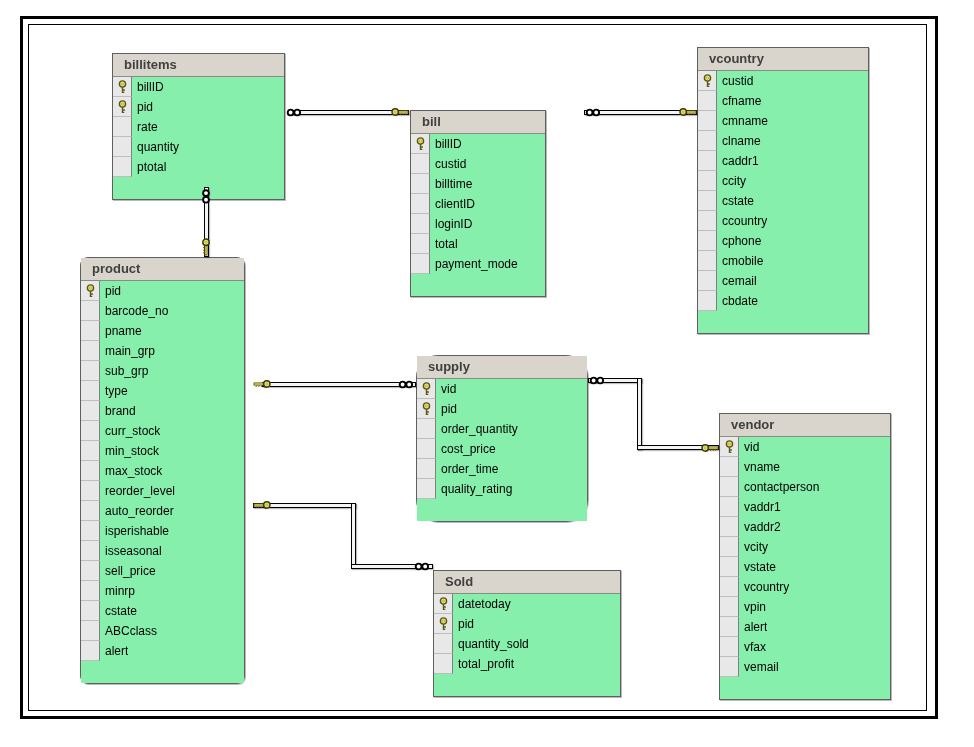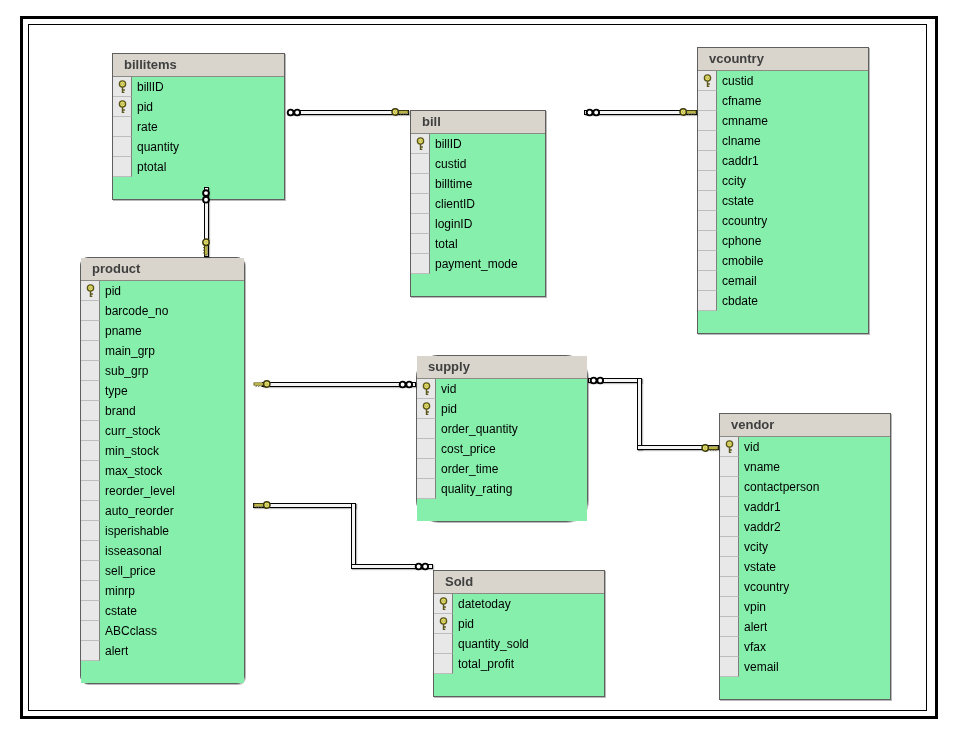--- a/index.html
+++ b/index.html
@@ -357,21 +357,21 @@
           <div class="tbl-row">
             <div class="row-sel"></div>
             <div class="fld">vfax</div>
           </div>
           <div class="tbl-row">
             <div class="row-sel"></div>
             <div class="fld">vemail</div>
           </div>
         </div>
       </div>
-      <div class="db-table" style="left: 433px; top: 570px; width: 172px;">
+      <div class="db-table" style="left: 433px; top: 570px; width: 188px;">
         <div class="tbl-header">Sold</div>
         <div class="tbl-body">
           <div class="tbl-row">
             <div class="row-sel">
               <span class="keycell"><svg width="11" height="14" viewBox="0 0 11 14">
                   <path d="M5.5 6.5 V13 M5.5 10 h2.4 M5.5 12.4 h1.8" stroke="#5b561c" stroke-width="1.4" fill="none"></path>
                   <circle cx="5.5" cy="4" r="3.1" fill="#efe95e" stroke="#5b561c" stroke-width="1.4"></circle>
                   <circle cx="5.5" cy="4" r="1" fill="#fffde0" stroke="#8a8530" stroke-width="0.6"></circle>
                 </svg></span>
             </div>

